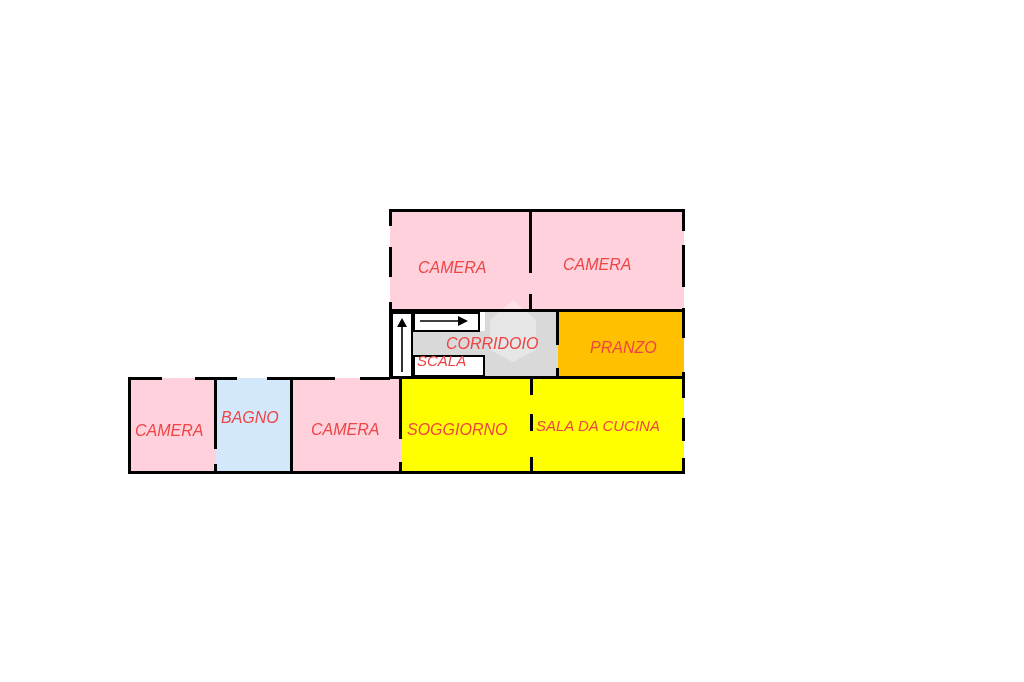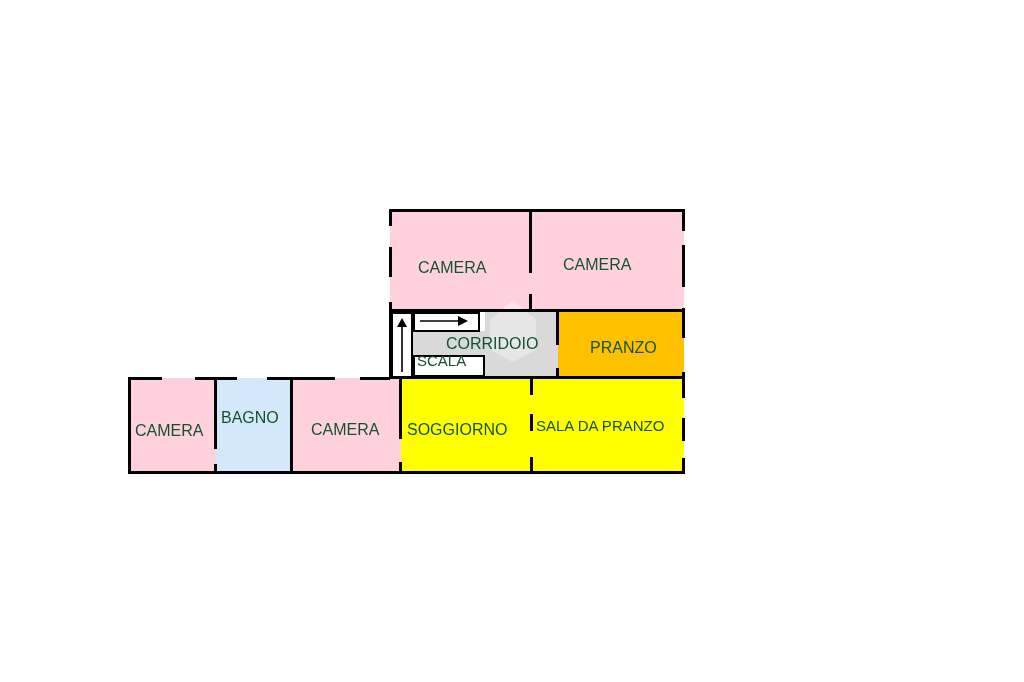--- a/index.html
+++ b/index.html
@@ -1,19 +1,19 @@
 <!DOCTYPE html>
 <html><head>
   <meta charset="utf-8">
   <style>
     html, body { margin: 0; padding: 0; background: #ffffff; }
     body { width: 1024px; height: 682px; position: relative; overflow: hidden; font-family: "Liberation Sans", sans-serif; }
     .plan { position: absolute; left: 0; top: 0; width: 1024px; height: 682px; }
     .room { position: absolute; box-sizing: border-box; }
-    .label { position: absolute; font-size: 16px; color: #14532d; white-space: nowrap; letter-spacing: 0px; }
+    .label { position: absolute; font-size: 16px; color: #ef4444; white-space: nowrap; letter-spacing: 0px; font-style: italic; }
     .wall { position: absolute; background: #000; }
     .pink { background: #ffd1dc; }
     .blue { background: #d4e8fb; }
     .yellow { background: #ffff00; }
     .orange { background: #ffc000; }
     .grey { background: #d9d9d9; }
     .white { background: #ffffff; }
     .stairbox { position: absolute; background: #fff; border: 2px solid #000; box-sizing: border-box; }
     .watermark { position: absolute; width: 46px; height: 62px; left: 490px; top: 300px; opacity: 0.35; }
   </style>
@@ -97,15 +97,15 @@
 
   <span class="label" style="left:418px;top:259px;">CAMERA</span>
   <span class="label" style="left:563px;top:256px;">CAMERA</span>
   <span class="label" style="left:446px;top:335px;">CORRIDOIO</span>
   <span class="label" style="left:417px;top:352px;font-size:15px;">SCALA</span>
   <span class="label" style="left:590px;top:339px;">PRANZO</span>
   <span class="label" style="left:135px;top:422px;">CAMERA</span>
   <span class="label" style="left:221px;top:409px;">BAGNO</span>
   <span class="label" style="left:311px;top:421px;">CAMERA</span>
   <span class="label" style="left:407px;top:421px;">SOGGIORNO</span>
-  <span class="label" style="left:536px;top:417px;font-size:15px;">SALA DA PRANZO</span>
+  <span class="label" style="left:536px;top:417px;font-size:15px;">SALA DA CUCINA</span>
 
 </div>
 
 </body></html>

